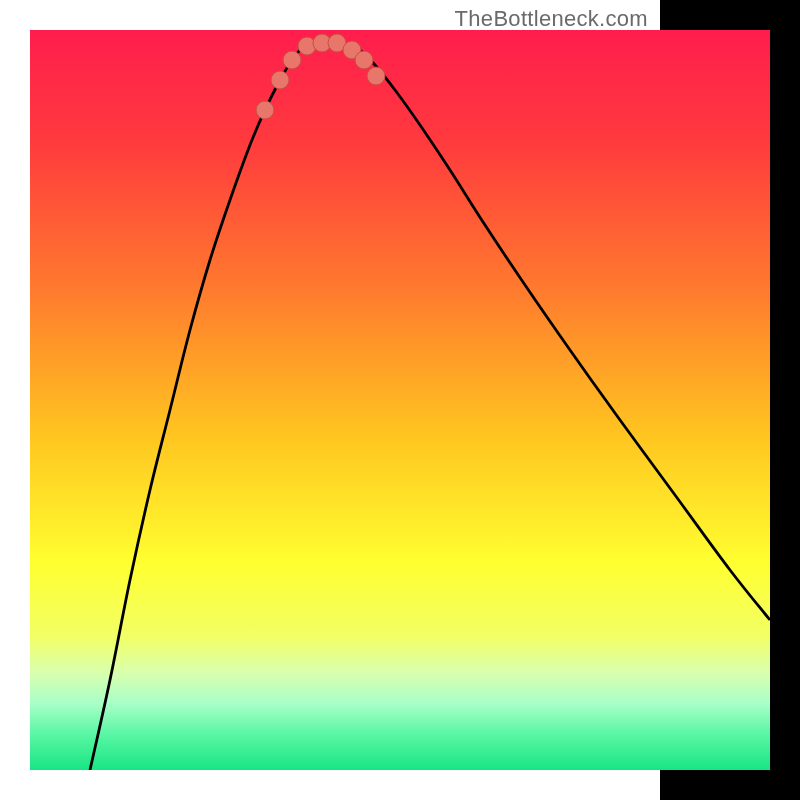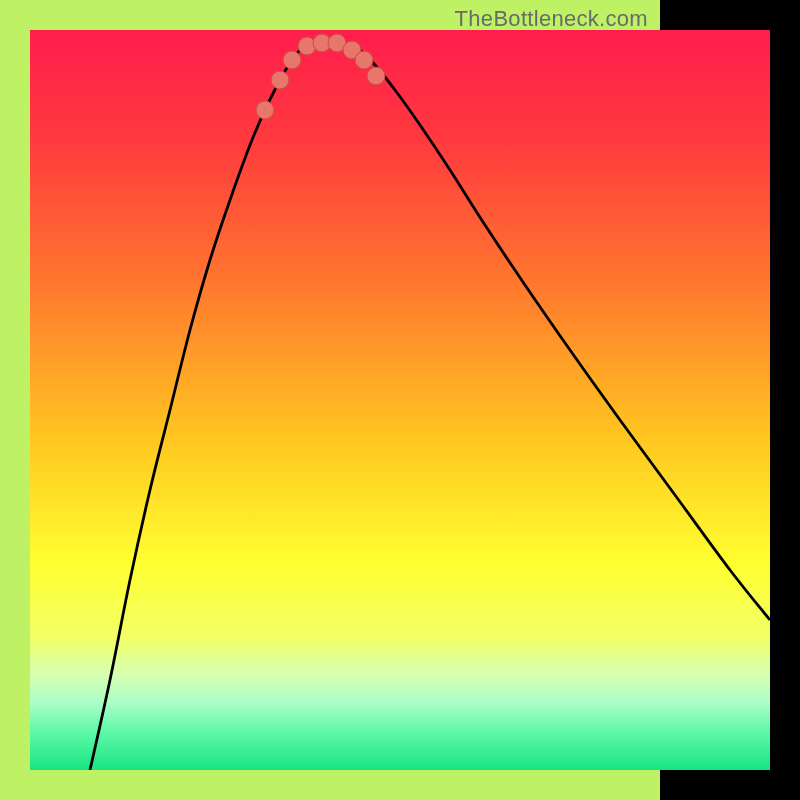--- a/index.html
+++ b/index.html
@@ -8,21 +8,21 @@
     width: 800px;
     height: 800px;
     overflow: hidden;
     background: #000;
     font-family: Arial, Helvetica, sans-serif;
   }
   .frame {
     position: absolute;
     left: 0; top: 0;
     width: 660px; height: 800px;
-    background: #bef264;
+    background: #ffffff;
   }
   .watermark {
     position: absolute;
     top: 6px;
     right: 12px;
     color: #6a6a6a;
     font-size: 22px;
     font-weight: 500;
     letter-spacing: 0.3px;
     z-index: 10;

